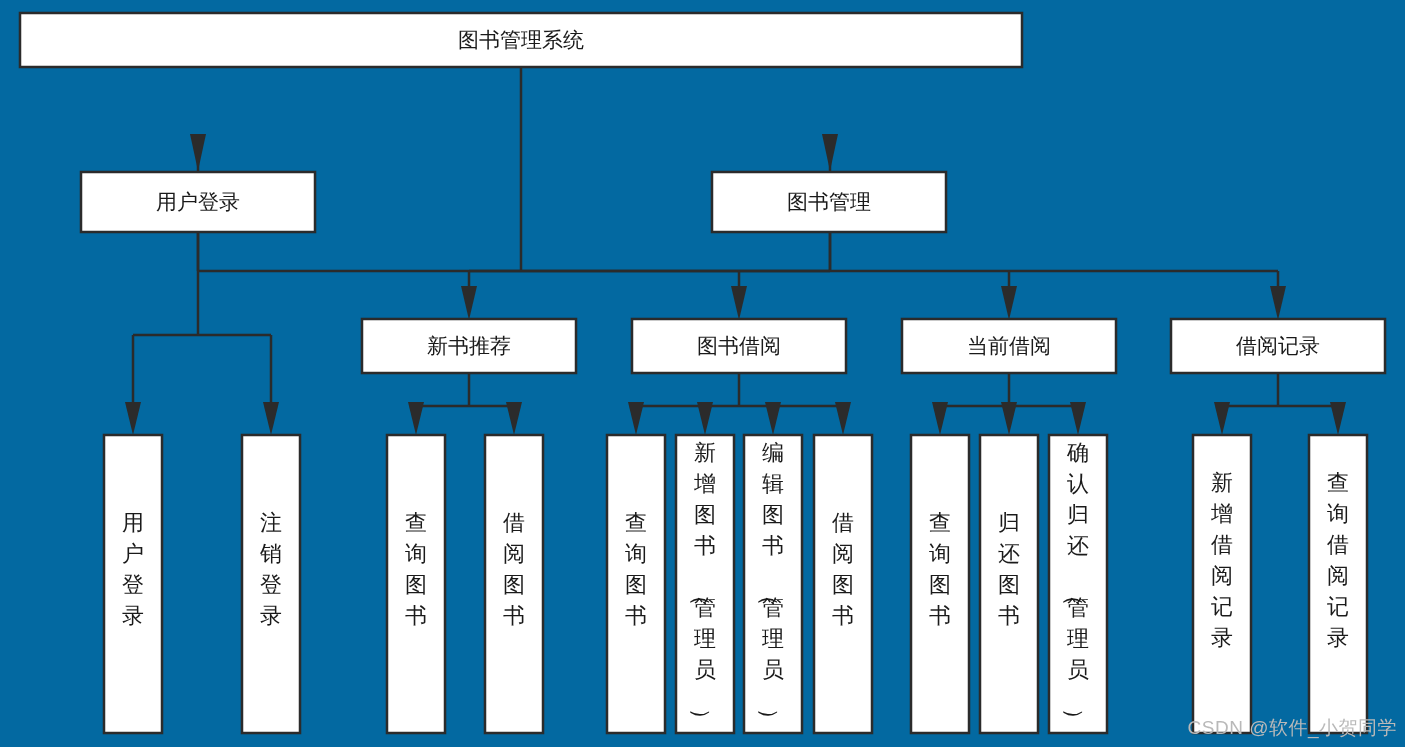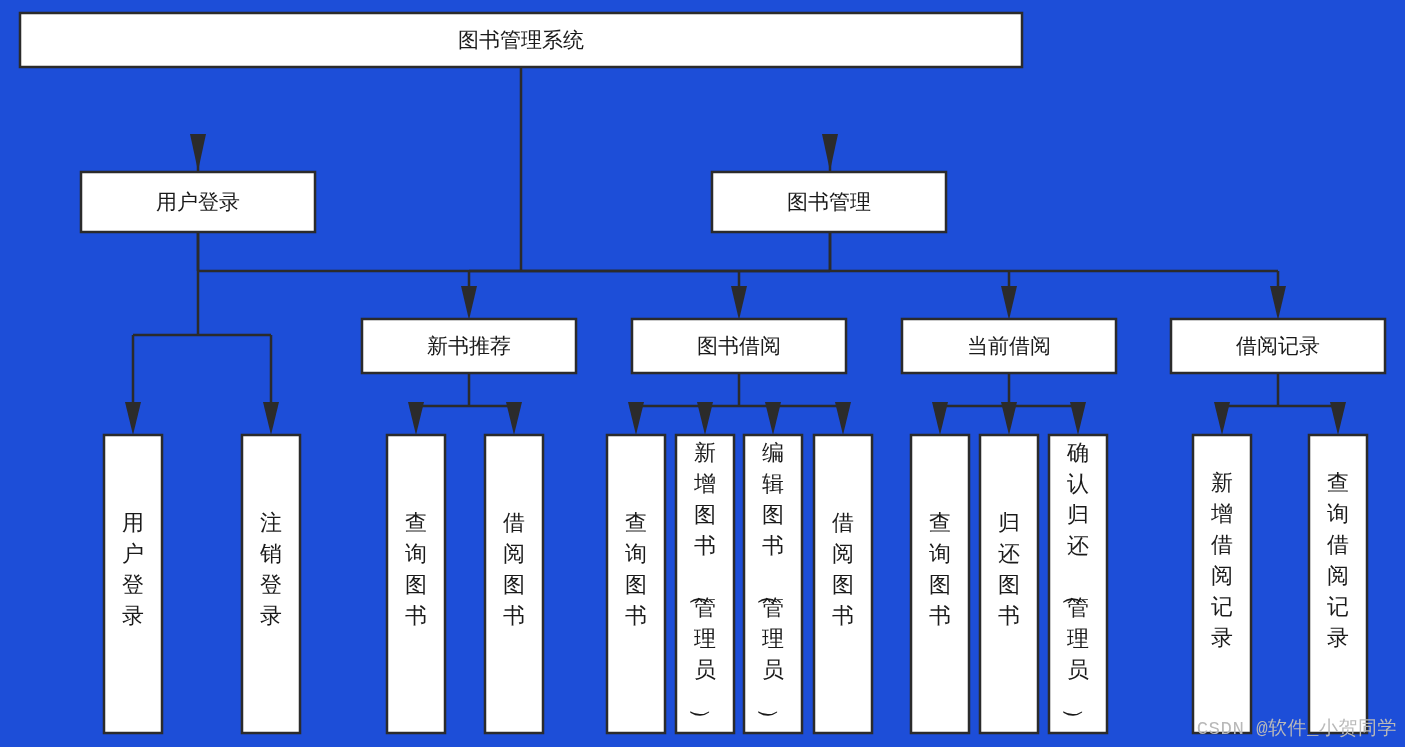--- a/index.html
+++ b/index.html
@@ -8,21 +8,21 @@
     background: #ffffff;
   }
   body {
     font-family: "DejaVu Sans", "Liberation Sans", sans-serif;
   }
   #diagram-root {
     position: relative;
     width: 1405px;
     height: 747px;
     overflow: hidden;
-    background: #1d4ed8;
+    background: #0369a1;
   }
   svg#flow {
     position: absolute;
     left: 0;
     top: 0;
     width: 1405px;
     height: 747px;
   }
   .node-rect {
     fill: #ffffff;
@@ -48,21 +48,21 @@
     fill: none;
   }
   .edge-arrow {
     fill: #2b2b2b;
     stroke: none;
   }
   .watermark-text {
     position: absolute;
     right: 8px;
     bottom: 6px;
-    font-family: Liberation Mono, monospace;
+    font-family: Liberation Sans, sans-serif;
     font-size: 19px;
     color: #b9b9b9;
     white-space: nowrap;
     letter-spacing: 0.5px;
   }
 </style>
 </head>
 <body>
 
 <div id="diagram-root">

